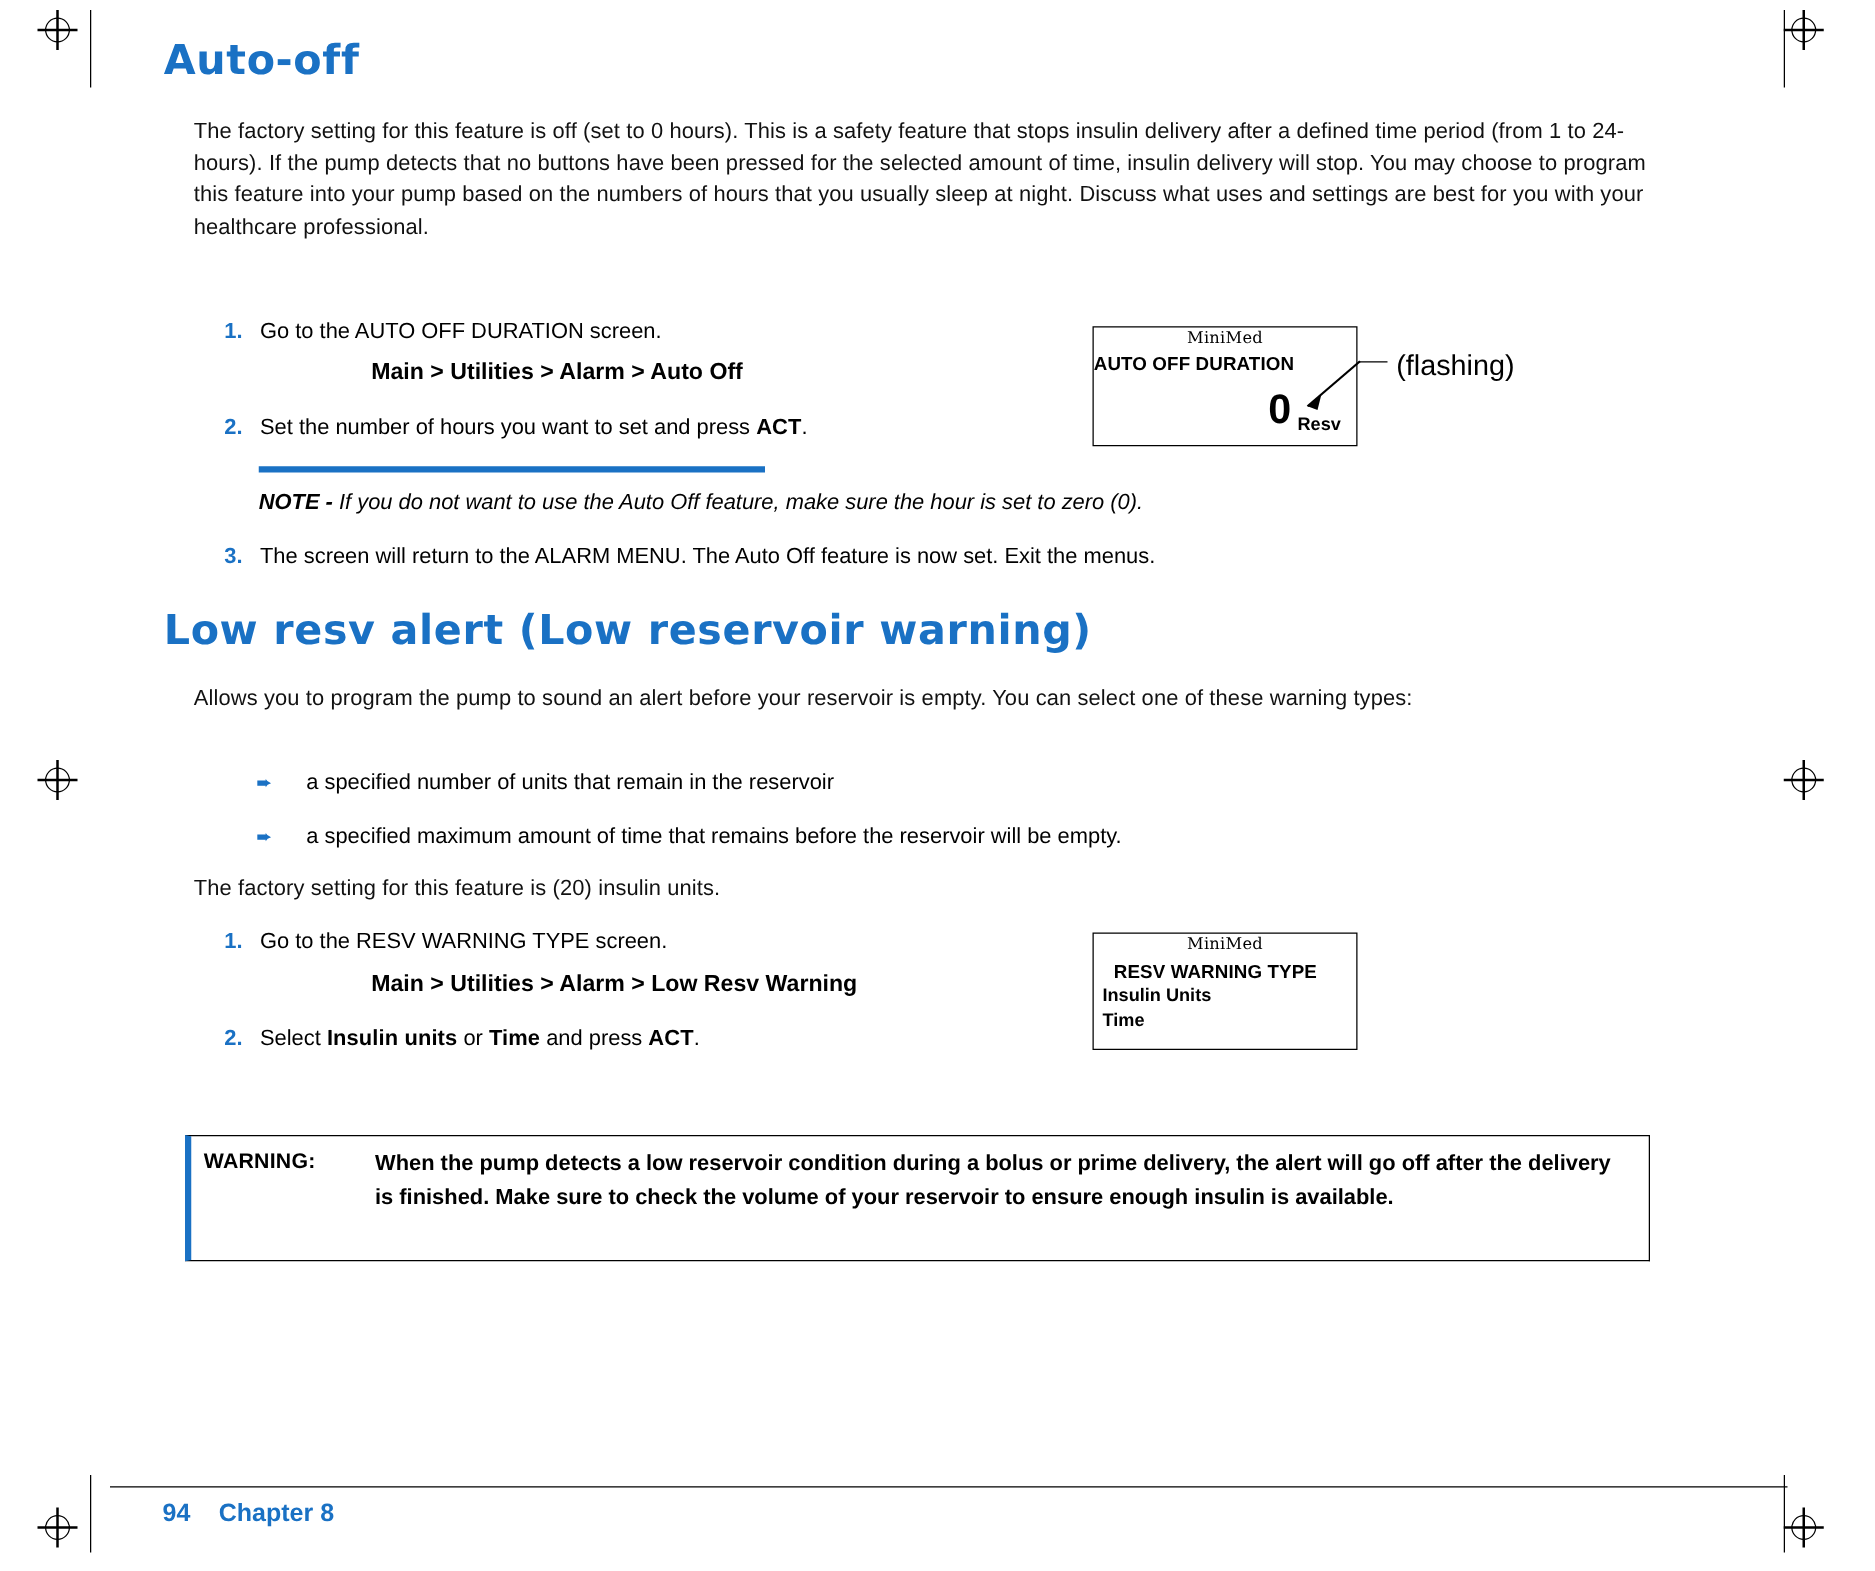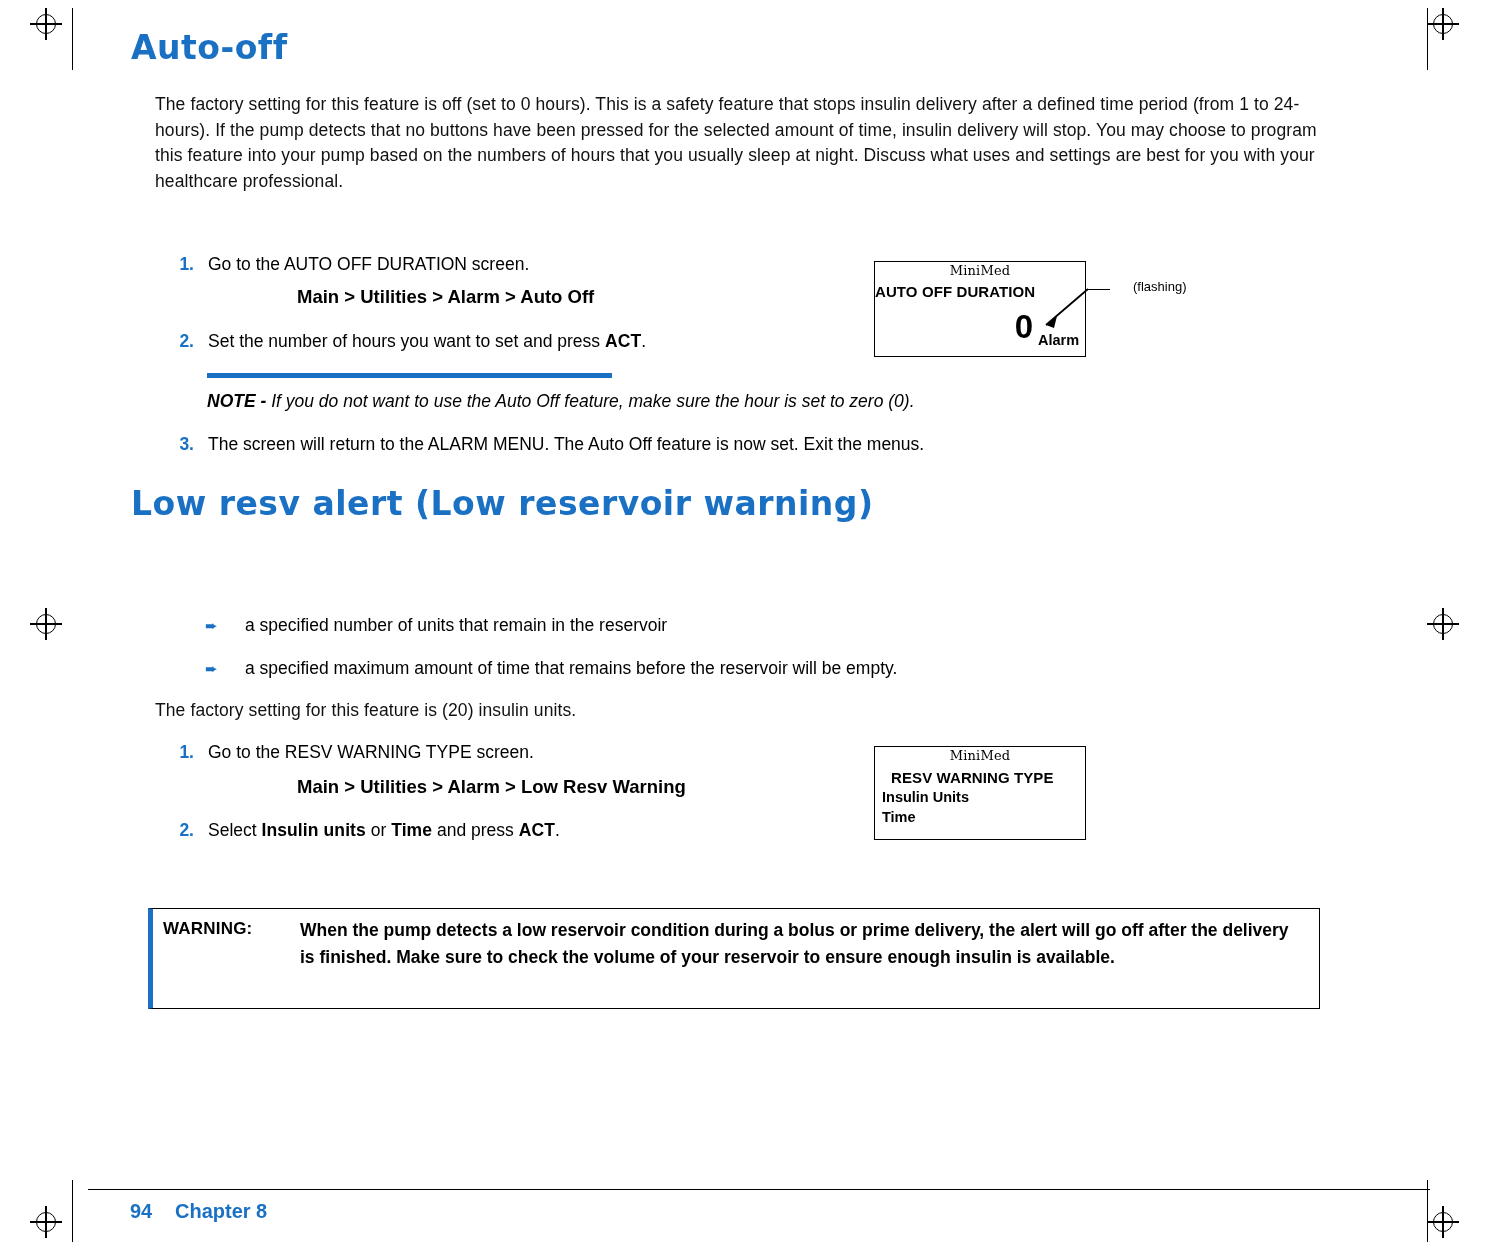--- a/index.html
+++ b/index.html
@@ -162,22 +162,21 @@
     font-size: 14.5px;
     font-weight: bold;
   }
   .scr-line {
     font-size: 14.5px;
     font-weight: bold;
     text-align: left;
   }
   .flashing-lbl {
     position: absolute;
-    font-size: 13px;
-    margin-left: 16px;
+    font-size: 23px;
   }
   .leader {
     position: absolute;
     background: #000;
     height: 1.4px;
   }
 
   
   .warnbox {
     position: absolute;
@@ -267,21 +266,21 @@
 
   <div class="numlist-item" style="left:168px; top:329px; width:700px;">
     <span class="num">2.</span>
     <span class="txt">Set the number of hours you want to set and press <b class="tight">ACT</b>.</span>
   </div>
 
   <div class="pumpscreen" style="left:874px; top:261px; width:212px; height:96px;">
     <div class="mini" style="position:absolute; left:0; top:1px; width:210px;">MiniMed</div>
     <div class="scr-title" style="position:absolute; left:0; top:21px; width:210px;">AUTO OFF DURATION</div>
     <div class="scr-big" style="position:absolute; left:0; top:46px; width:158px;">0</div>
-    <div class="scr-units" style="position:absolute; left:163px; top:70px;">Alarm</div>
+    <div class="scr-units" style="position:absolute; left:163px; top:70px;">Resv</div>
   </div>
 
   <div class="leader" style="left:1087px; top:289px; width:23px;"></div>
   <svg style="position:absolute; left:1030px; top:285px;" width="62" height="48" viewBox="0 0 62 48">
     <line x1="58" y1="4" x2="16" y2="40" stroke="#000" stroke-width="1.8"></line>
     <polygon points="16,40 27,31 24,43" fill="#000"></polygon>
   </svg>
   <div class="flashing-lbl" style="left:1117px; top:279px;">(flashing)</div>
 
   <div class="note-rule" style="left:207px; top:373px; width:405px;"></div>
@@ -290,20 +289,21 @@
     <span>If you do not want to use the Auto Off feature, make sure the hour is set to zero (0).</span>
   </div>
 
   <div class="numlist-item" style="left:168px; top:432px; width:1100px;">
     <span class="num">3.</span>
     <span class="txt">The screen will return to the ALARM MENU. The Auto Off feature is now set. Exit the menus.</span>
   </div>
 
   <h1 class="title" style="left:131px; top:484px;">Low resv alert (Low reservoir warning)</h1>
 
+  <div class="para" style="left:155px; top:546px; width:1150px;">Allows you to program the pump to sound an alert before your reservoir is empty. You can select one of these warning types:</div>
 
   <div class="bullet-row" style="left:205px; top:615px;">
     <span class="arrow">➨</span>
     <span class="btxt">a specified number of units that remain in the reservoir</span>
   </div>
   <div class="bullet-row" style="left:205px; top:658px;">
     <span class="arrow">➨</span>
     <span class="btxt">a specified maximum amount of time that remains before the reservoir will be empty.</span>
   </div>
 

